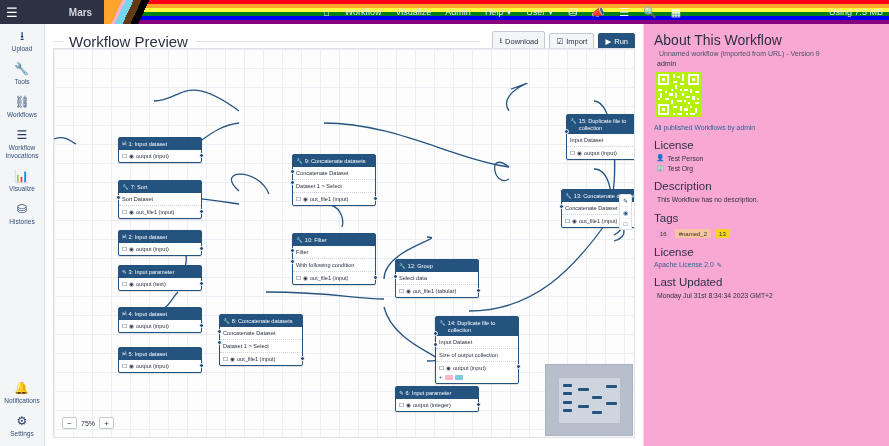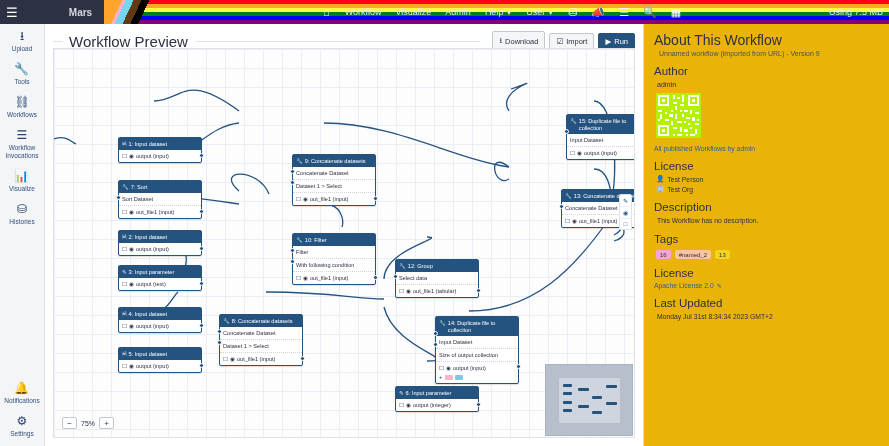--- a/index.html
+++ b/index.html
@@ -145,21 +145,21 @@
     position:absolute; right:2px; top:145px; width:13px; background:#fff;
     border:1px solid #dfe1e6; border-radius:2px; z-index:20;
   }
   #sidepanel-toggle div {
     font-size:6px; color:#25537f; text-align:center; padding:2px 0; border-bottom:1px solid #eef0f3;
   }
   #sidepanel-toggle div:last-child { border-bottom:none; }
   
   #rightpanel {
     position:absolute; left:643px; top:24px; width:246px; height:422px;
-    background:#eab308; border-left:1px solid #dfe1e6; padding:8px 10px; overflow:hidden;
+    background:#f9a8d4; border-left:1px solid #dfe1e6; padding:8px 10px; overflow:hidden;
   }
   .h1 { font-size:14px; color:#2c3143; font-weight:normal; line-height:17px; }
   .h2 { font-size:11.5px; color:#2c3143; margin-top:7px; line-height:14px;}
   .sub { font-size:7px; color:#4a5163; padding-left:5px; margin-top:1px;}
   .txt { font-size:6.8px; color:#2c3143; padding-left:3px; margin-top:2px; line-height:9px;}
   .link { font-size:6.8px; color:#2a6496; margin-top:3px; display:block; }
   #qr { width:45px; height:45px; margin:4px 0 2px 2px; }
   .creator { font-size:6.8px; color:#2c3143; display:flex; align-items:center; gap:3px; margin-top:2px; padding-left:2px;}
   .tagrow { display:flex; gap:4px; margin-top:4px; padding-left:2px;}
   .tag { font-size:6px; padding:1.5px 4px; border-radius:2px; color:#34302a; }
@@ -574,21 +574,20 @@
     <div>✎</div>
     <div>◉</div>
     <div>□</div>
   </div>
 </div>
 
 <div id="rightpanel">
   <div class="h1">About This Workflow</div>
   <div class="sub">Unnamed workflow (imported from URL) - Version 9</div>
 
-  <div class="h2">Author</div>
   <div class="txt" style="font-size:7px">admin</div>
 
   <svg id="qr" viewBox="0 0 21 21" shape-rendering="crispEdges">
     <rect width="21" height="21" fill="#b4f000"></rect>
     <g fill="#ffffff">
       <rect x="1" y="1" width="5" height="1"></rect>
         <rect x="1" y="1" width="1" height="5"></rect>
       <rect x="5" y="1" width="1" height="5"></rect>
         <rect x="1" y="5" width="5" height="1"></rect>
       <rect x="3" y="3" width="1" height="1"></rect>

